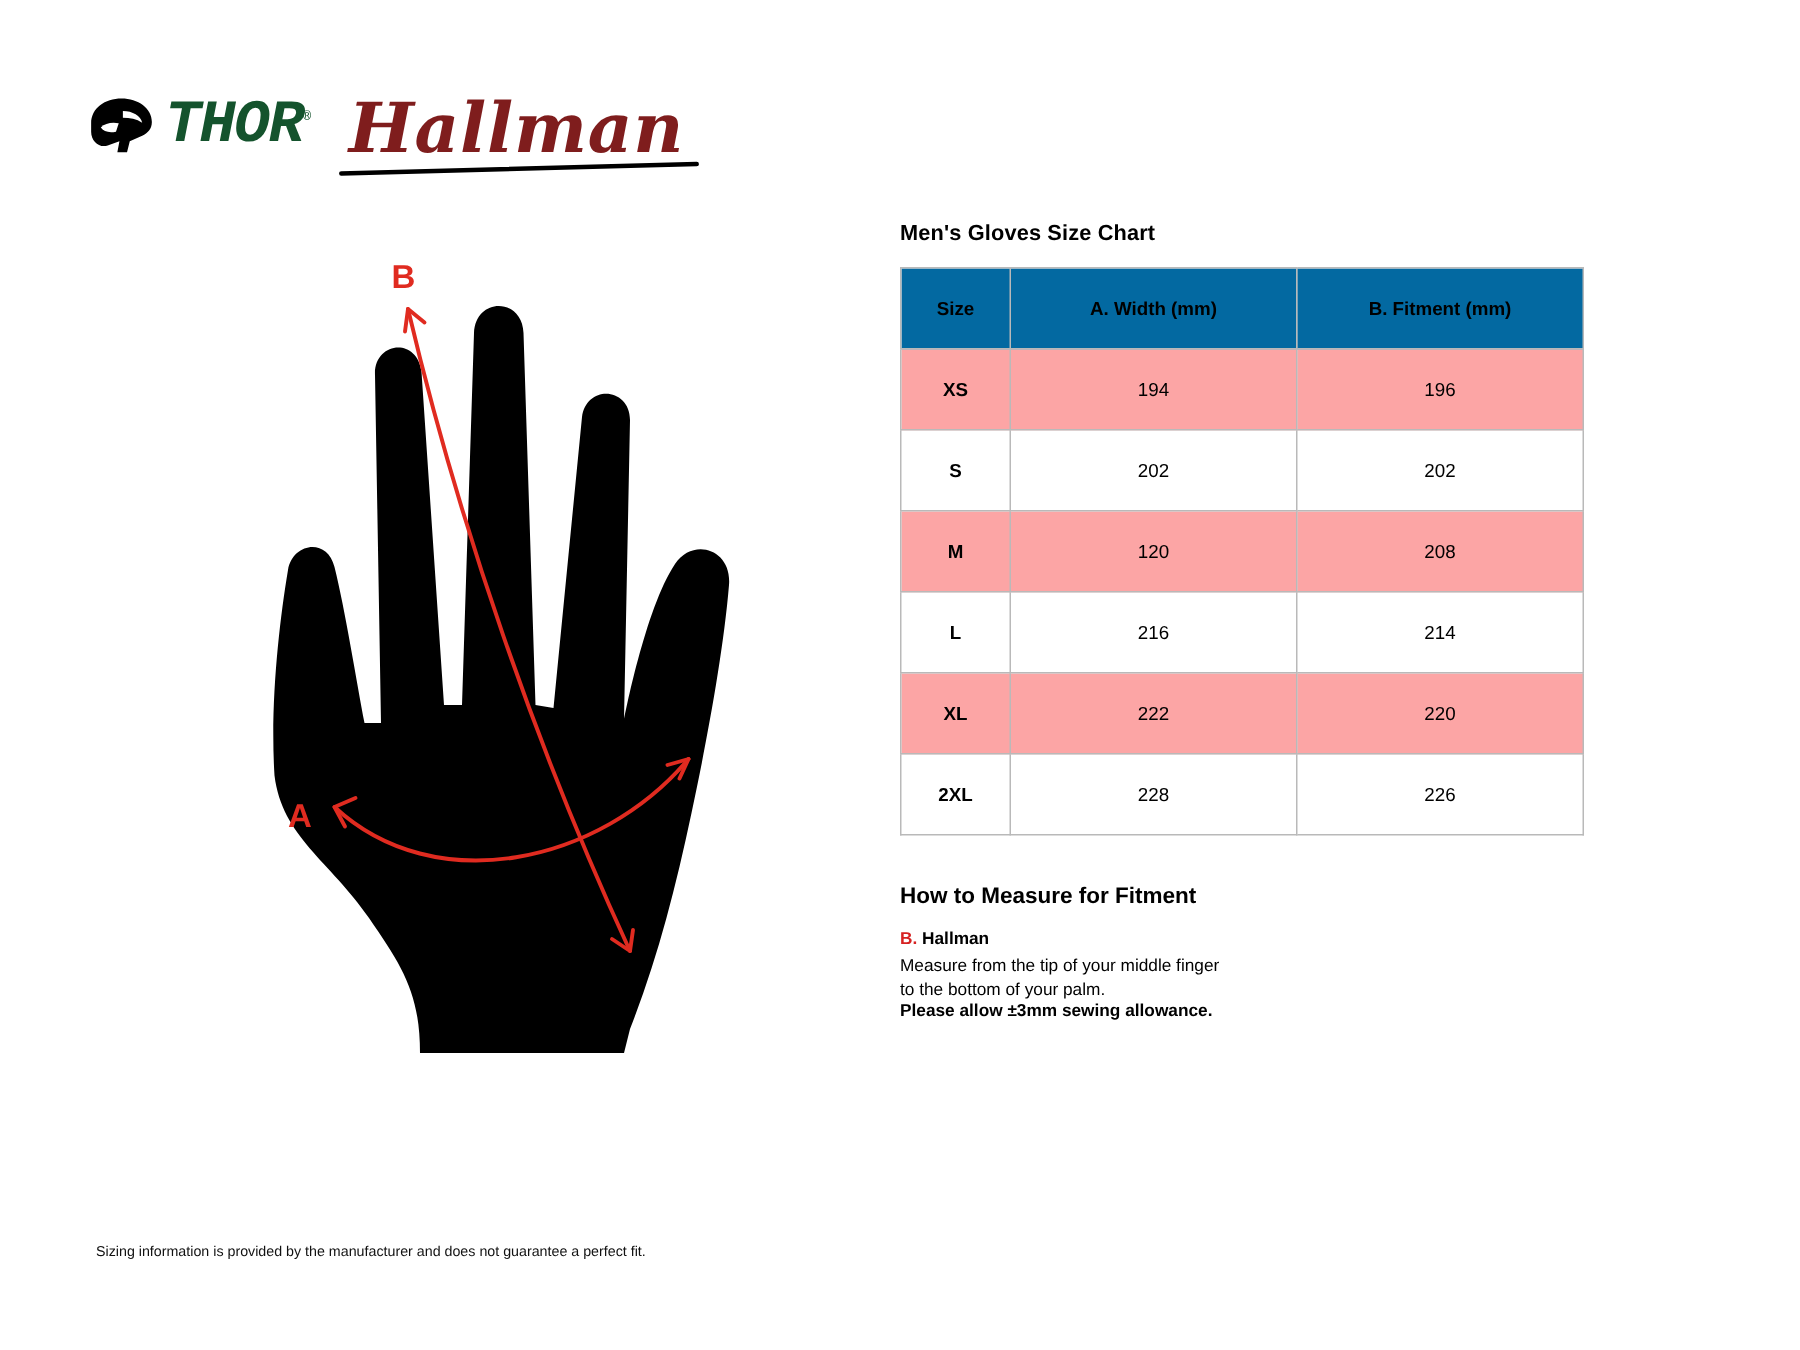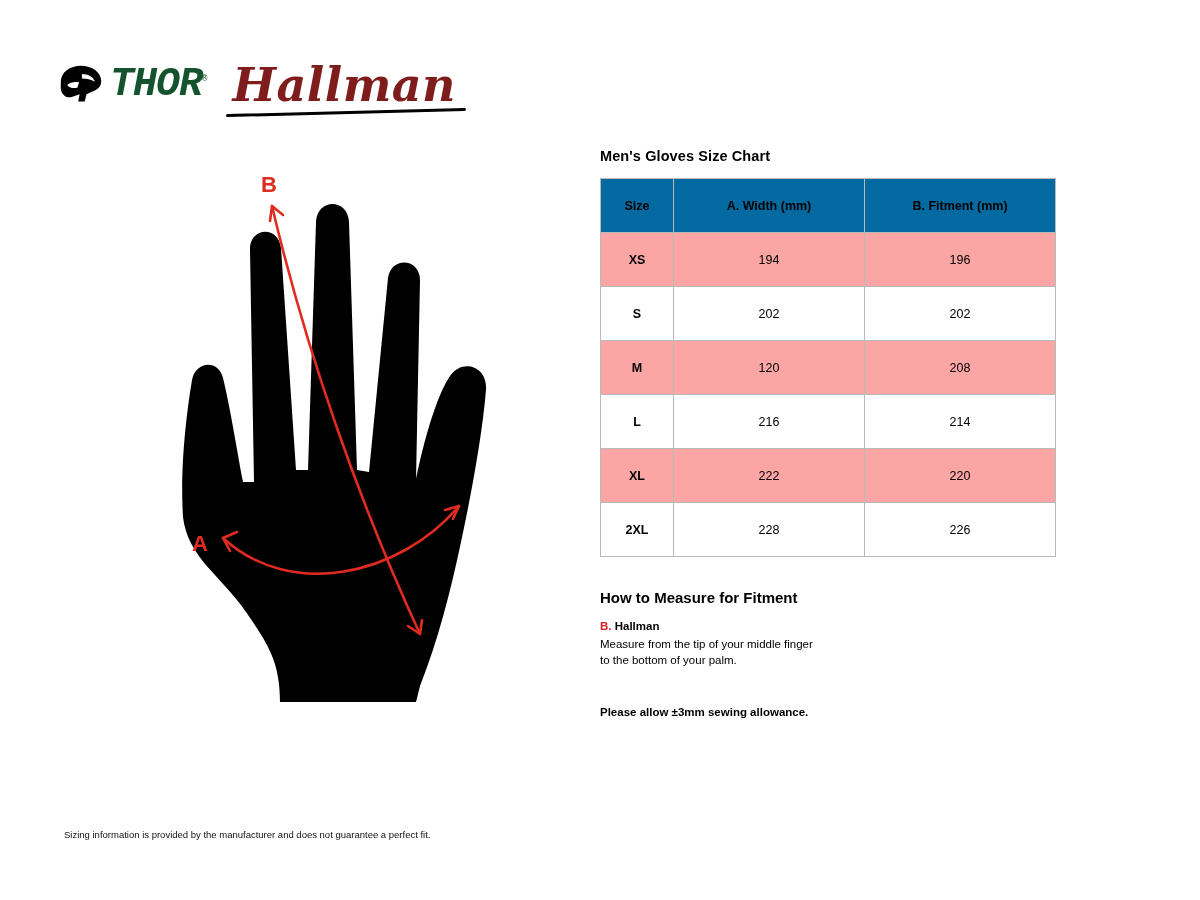--- a/index.html
+++ b/index.html
@@ -133,21 +133,20 @@
     font-size: 11.5px;
     font-weight: bold;
     margin-bottom: 5px;
   }
   .measure-head .letter { color: #d62222; }
   .measure-body {
     font-size: 11.5px;
     line-height: 1.35;
   }
   .allowance {
-    margin-top: 38px;
     font-size: 11.5px;
     font-weight: bold;
   }
 
   
   .footer {
     position: absolute;
     left: 64px;
     bottom: 58px;
     font-size: 9.5px;

